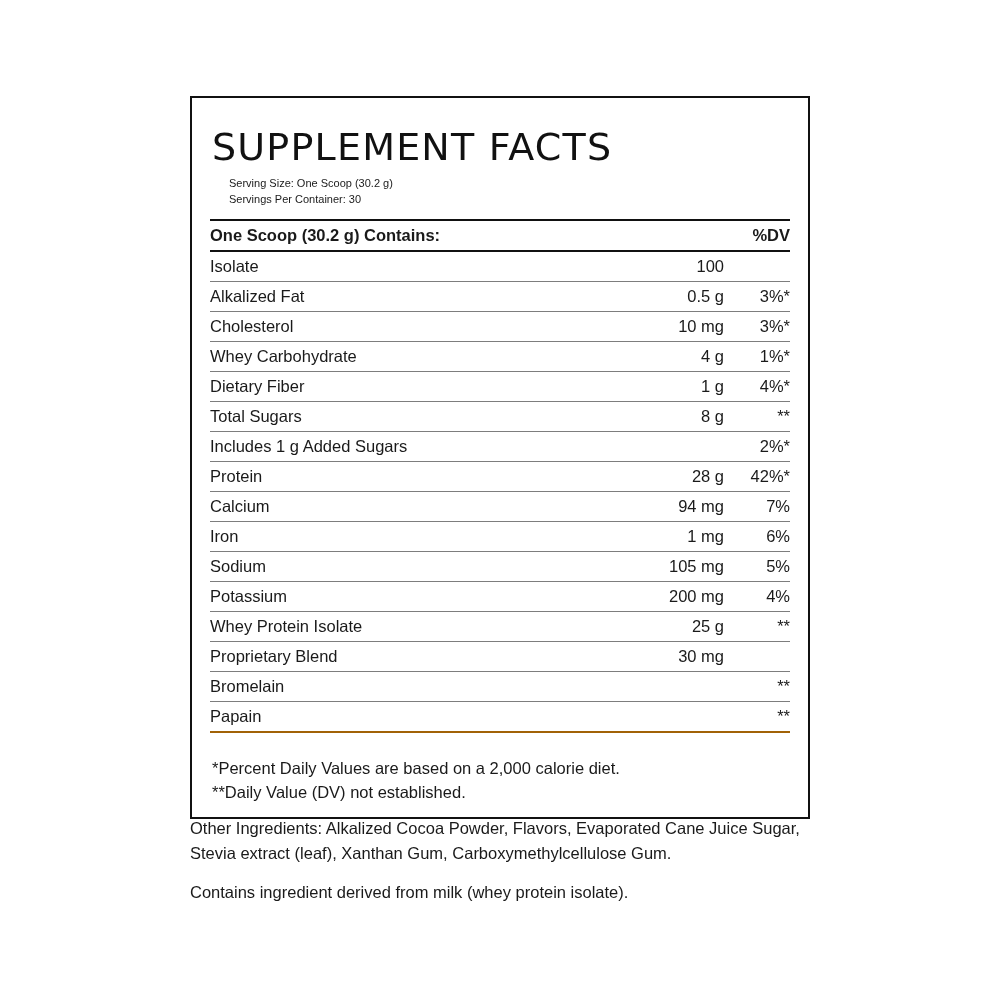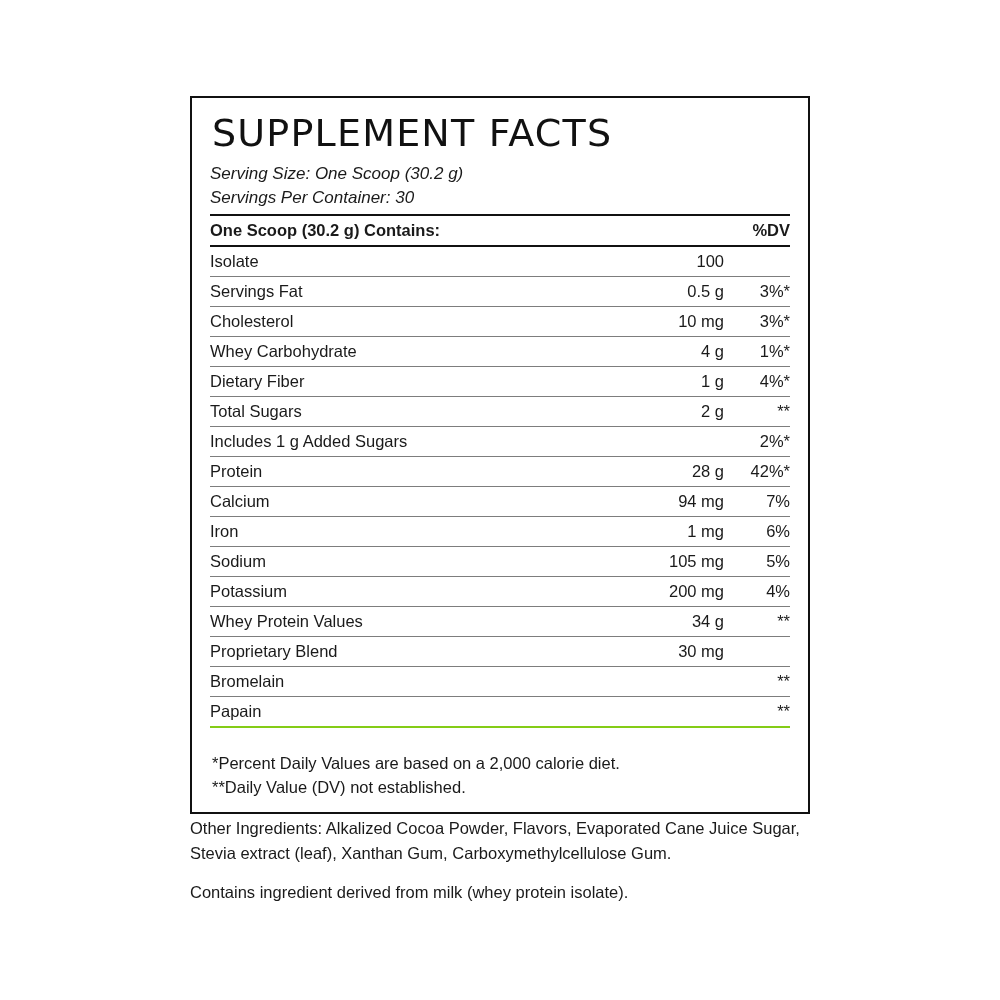--- a/index.html
+++ b/index.html
@@ -20,62 +20,61 @@
     width: 1000px;
     height: 1000px;
   }
   .panel {
     position: absolute;
     left: 190px;
     top: 96px;
     width: 620px;
     box-sizing: border-box;
     border: 2px solid #111;
-    padding: 14px 18px 12px 18px;
+    padding: 28px 18px 12px 18px;
     background: #fff;
   }
   .title {
     font-size: 38px;
     letter-spacing: 1.2px;
     font-weight: 400;
     line-height: 1.05;
     margin: 2px 0 8px 2px;
     color: #111;
     font-family: "DejaVu Sans", sans-serif;
   }
   .serving-line {
-    font-size: 17px;
+    font-size: 11px;
     line-height: 1.42;
-    margin-left: 0;
+    margin-left: 19px;
     color: #1a1a1a;
-    font-style: italic;
   }
   table.facts {
     width: 100%;
     border-collapse: collapse;
-    margin-top: 4px;
+    margin-top: 12px;
     font-size: 16.5px;
   }
   table.facts td {
     padding: 5px 0 5px 0;
     vertical-align: bottom;
     border-bottom: 1px solid #7d7d7d;
   }
   td.name   { text-align: left; }
   td.amount { text-align: right; padding-right: 18px; white-space: nowrap; }
   td.dv     { text-align: right; width: 66px; white-space: nowrap; }
 
   tr.head td {
     font-weight: bold;
     border-bottom: 2px solid #111;
     padding-bottom: 5px;
   }
   tr.thick-top td { border-top: 2px solid #111; }
   tr.group-top td { border-top: 1px solid #7d7d7d; }
-  tr.last-row td { border-bottom: 2px solid #84cc16; }
+  tr.last-row td { border-bottom: 2px solid #a16207; }
   .indent1 { padding-left: 30px; }
   .indent2 { padding-left: 52px; }
 
   .footnotes {
     font-size: 16.5px;
     line-height: 1.45;
     margin-top: 24px;
     margin-left: 2px;
   }
   .below {
@@ -107,42 +106,42 @@
           <td class="name" colspan="2">One Scoop (30.2 g) Contains:</td>
           <td class="dv">%DV</td>
         </tr>
 
       <tr>
             <td class="name">Isolate</td>
             <td class="amount">100</td>
             <td class="dv"></td>
           </tr>
           <tr>
-            <td class="name indent1">Servings Fat</td>
+            <td class="name indent1">Alkalized Fat</td>
             <td class="amount">0.5 g</td>
             <td class="dv">3%*</td>
           </tr>
           <tr>
             <td class="name">Cholesterol</td>
             <td class="amount">10 mg</td>
             <td class="dv">3%*</td>
           </tr>
           <tr>
             <td class="name">Whey Carbohydrate</td>
             <td class="amount">4 g</td>
             <td class="dv">1%*</td>
           </tr>
           <tr>
             <td class="name indent1">Dietary Fiber</td>
             <td class="amount">1 g</td>
             <td class="dv">4%*</td>
           </tr>
           <tr>
             <td class="name indent1">Total Sugars</td>
-            <td class="amount">2 g</td>
+            <td class="amount">8 g</td>
             <td class="dv">**</td>
           </tr>
           <tr>
             <td class="name indent2">Includes 1 g Added Sugars</td>
             <td class="amount"></td>
             <td class="dv">2%*</td>
           </tr>
           <tr>
             <td class="name">Protein</td>
             <td class="amount">28 g</td>
@@ -162,22 +161,22 @@
             <td class="name">Sodium</td>
             <td class="amount">105 mg</td>
             <td class="dv">5%</td>
           </tr>
           <tr>
             <td class="name">Potassium</td>
             <td class="amount">200 mg</td>
             <td class="dv">4%</td>
           </tr>
           <tr class="group-top">
-            <td class="name">Whey Protein Values</td>
-            <td class="amount">34 g</td>
+            <td class="name">Whey Protein Isolate</td>
+            <td class="amount">25 g</td>
             <td class="dv">**</td>
           </tr>
           <tr class="group-top">
             <td class="name">Proprietary Blend</td>
             <td class="amount">30 mg</td>
             <td class="dv"></td>
           </tr>
           <tr>
             <td class="name indent1">Bromelain</td>
             <td class="amount"></td>

